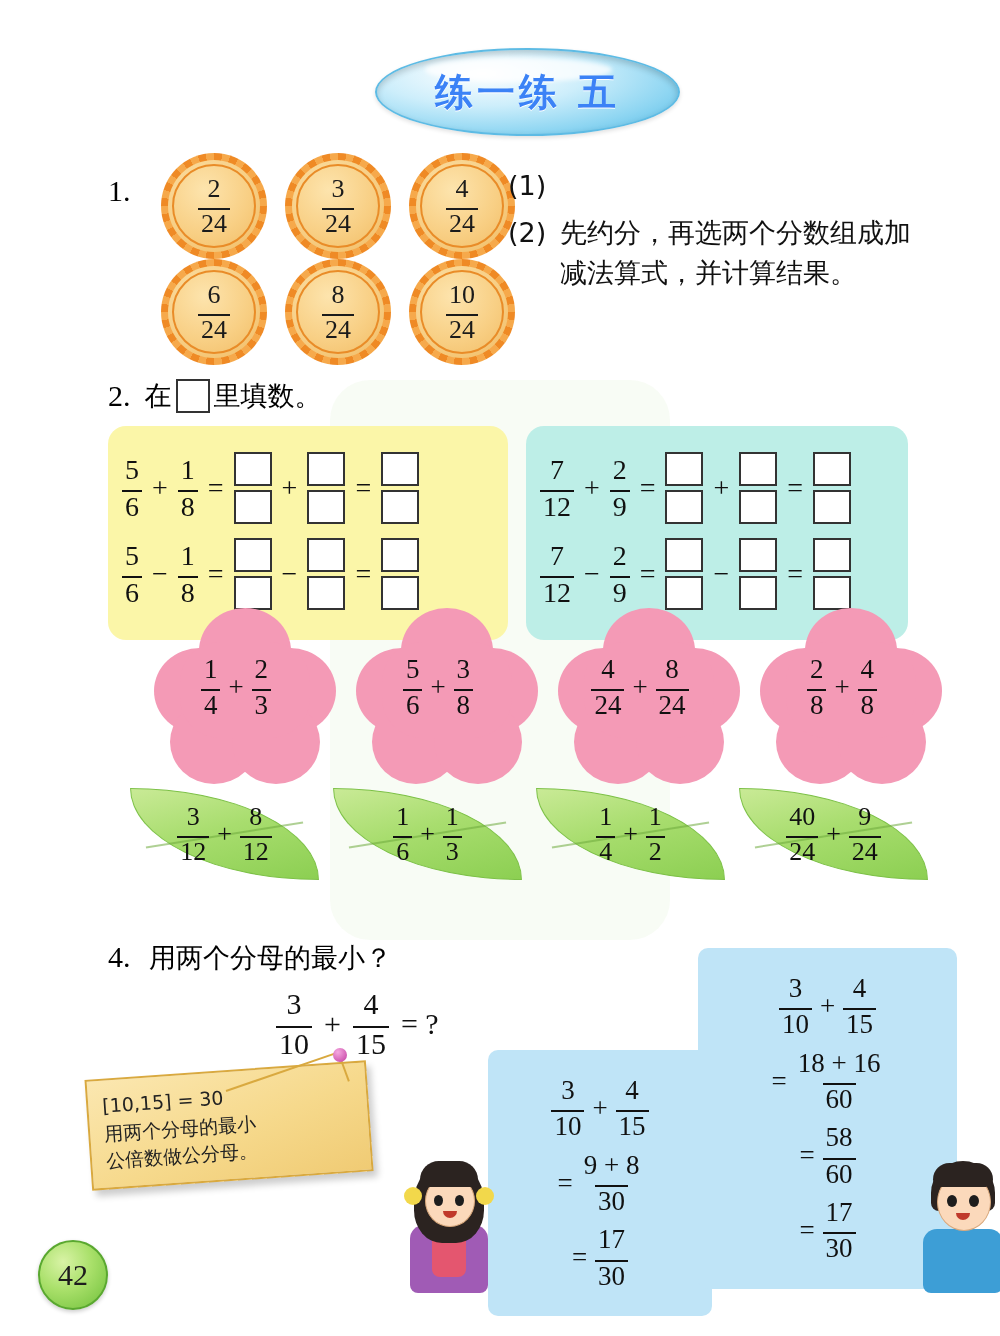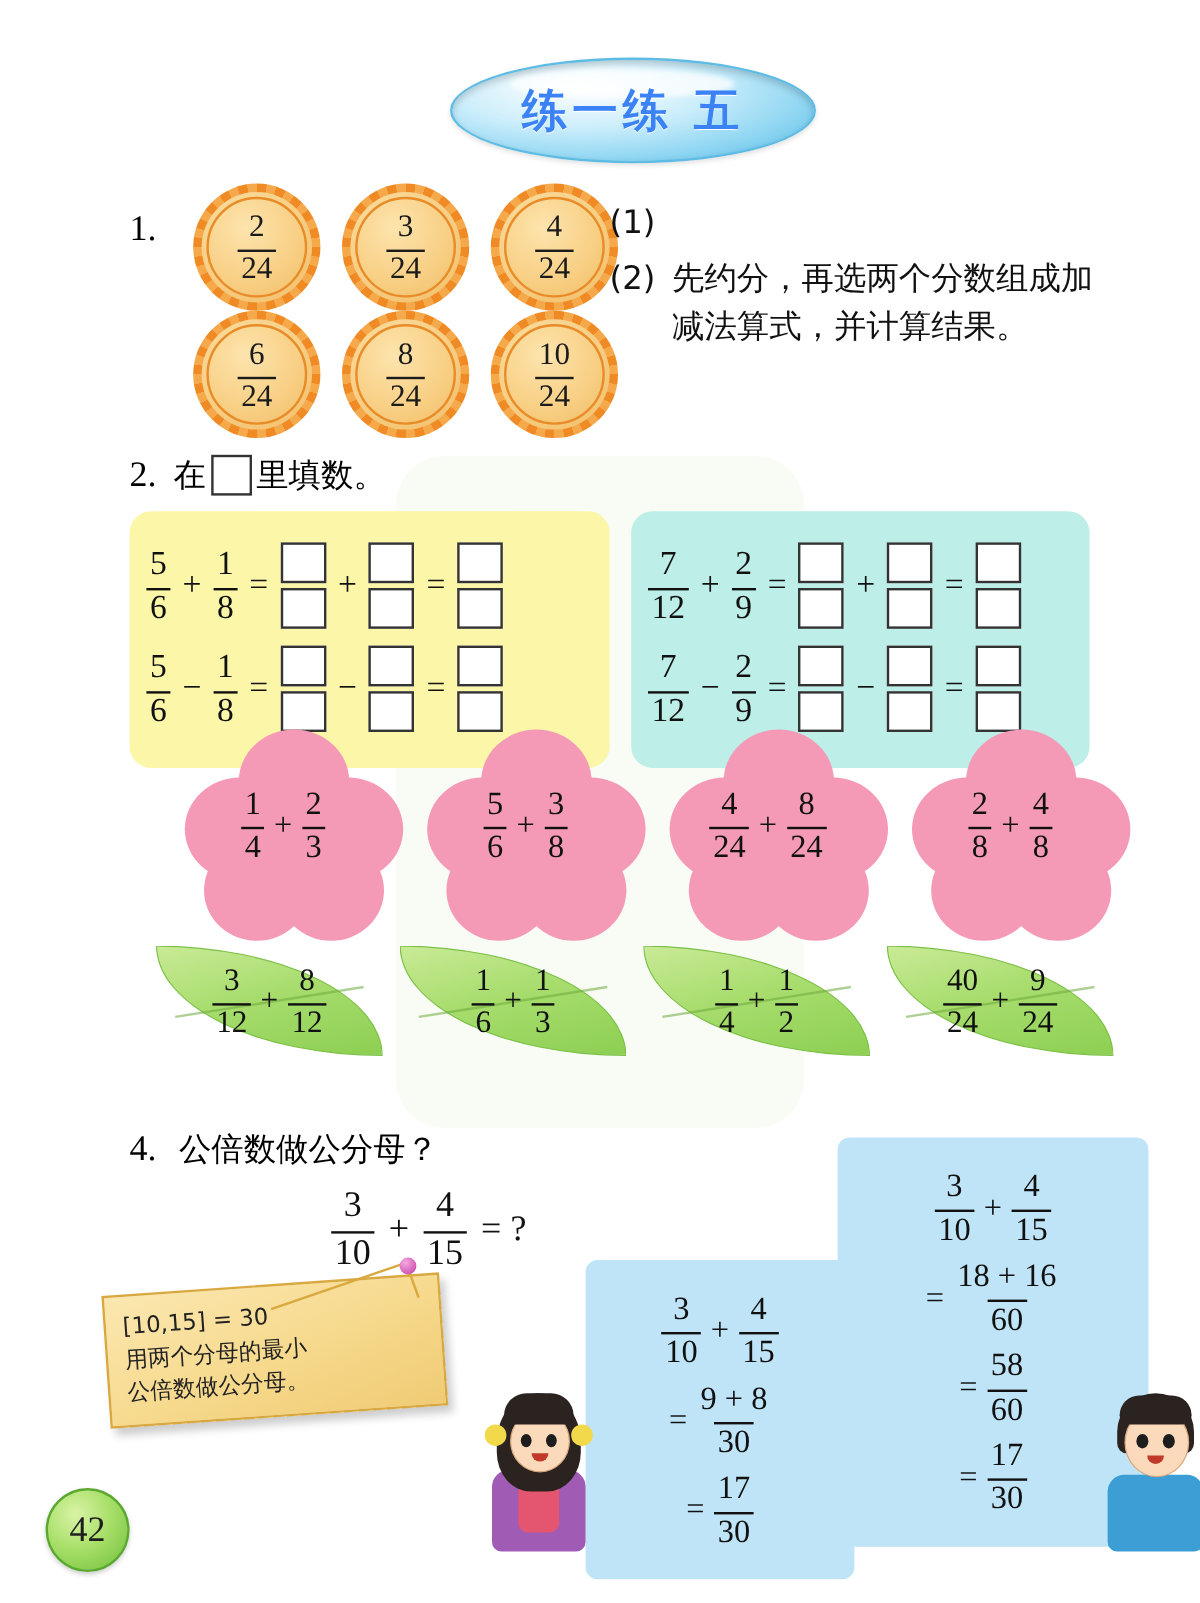--- a/index.html
+++ b/index.html
@@ -500,21 +500,21 @@
               <span class="den">24</span>
             </span>
         </div>
       </div>
     </div>
   </div>
 
   <div class="q4">
     <div class="q4-head">
       <span class="qnum">4.</span>
-      <span>公倍数做公分母？</span>
+      <span>用两个分母的最小？</span>
     </div>
 
     <div class="q4-expr">
       <span class="frac">
           <span class="num">3</span>
           <span class="den">10</span>
         </span>
       <span>+</span>
       <span class="frac">
           <span class="num">4</span>

